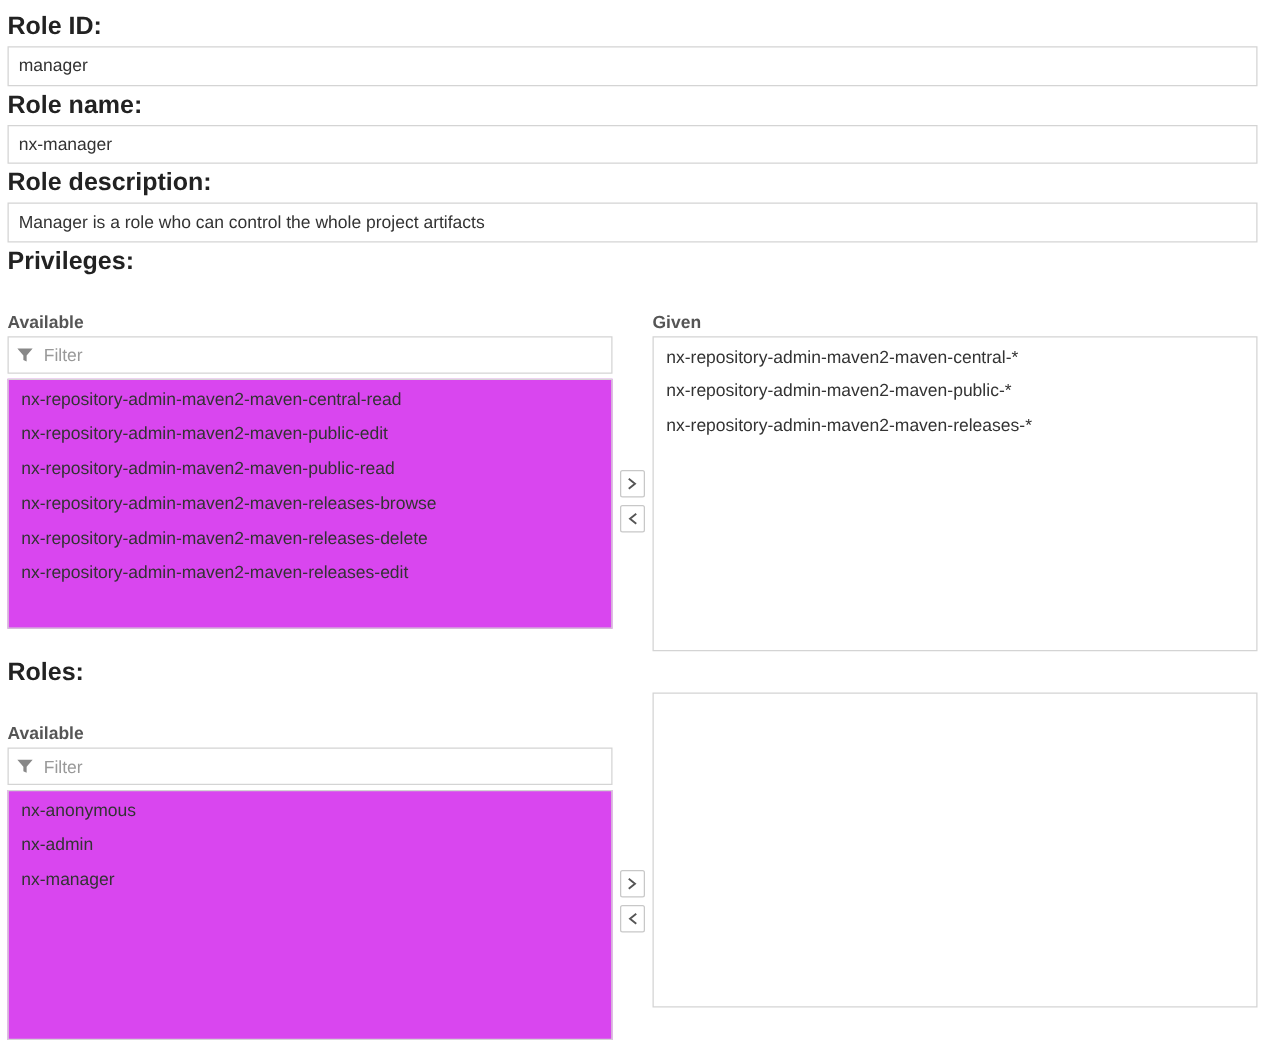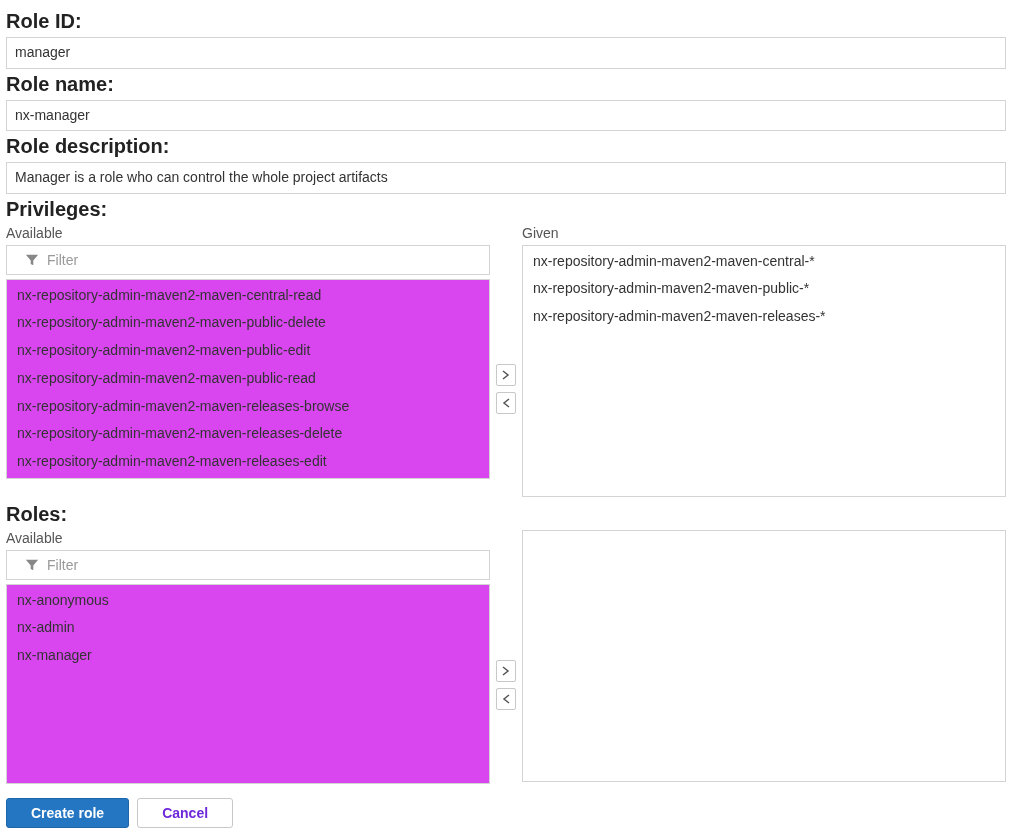--- a/index.html
+++ b/index.html
@@ -21,24 +21,25 @@
     .text-input {
       width: 100%;
       border: 1px solid #d4d4d4;
       font-size: 14px;
       padding: 5px 8px;
       line-height: 1.4;
       background: #fff;
       color: #333;
     }
     .sub-label {
-      font-weight: normal;
+      font-weight: bold;
       font-size: 14px;
       color: #555;
       margin-bottom: 4px;
+      margin-top: 24px;
     }
     .dual-wrap {
       display: flex;
       width: 100%;
       margin-bottom: 6px;
     }
     .dual-col {
       flex: 1;
       display: flex;
       flex-direction: column;
@@ -51,21 +52,21 @@
       align-items: center;
       gap: 6px;
       padding: 0 6px;
       margin-top: 56px;
     }
     .filter-wrap {
       display: flex;
       align-items: center;
       border: 1px solid #d4d4d4;
       background: #fff;
-      padding: 4px 18px;
+      padding: 4px 6px;
       margin-bottom: 4px;
     }
     .filter-input {
       flex: 1;
       border: none;
       font-size: 14px;
       padding: 2px 4px;
       color: #333;
     }
     .filter-input::placeholder { color: #999; }
@@ -161,21 +162,20 @@
     <div class="filter-wrap">
       <span class="filter-icon">
         <svg width="14" height="14" viewBox="0 0 16 16" fill="currentColor">
             <path d="M1 2h14l-5.5 6.5V14l-3-1.5V8.5z"></path>
           </svg>
       </span>
       <input class="filter-input" type="text" placeholder="Filter" style="">
     </div>
     <div class="listbox priv" id="priv-available">
         <div class="list-item">nx-repository-admin-maven2-maven-central-read</div>
-        <div class="list-item">nx-repository-admin-maven2-maven-public-delete</div>
         <div class="list-item">nx-repository-admin-maven2-maven-public-edit</div>
         <div class="list-item">nx-repository-admin-maven2-maven-public-read</div>
         <div class="list-item">nx-repository-admin-maven2-maven-releases-browse</div>
         <div class="list-item">nx-repository-admin-maven2-maven-releases-delete</div>
         <div class="list-item">nx-repository-admin-maven2-maven-releases-edit</div>
       </div>
   </div>
   <div class="dual-mid">
     <button class="move-btn">
       <svg width="8" height="10" viewBox="0 0 8 10">

